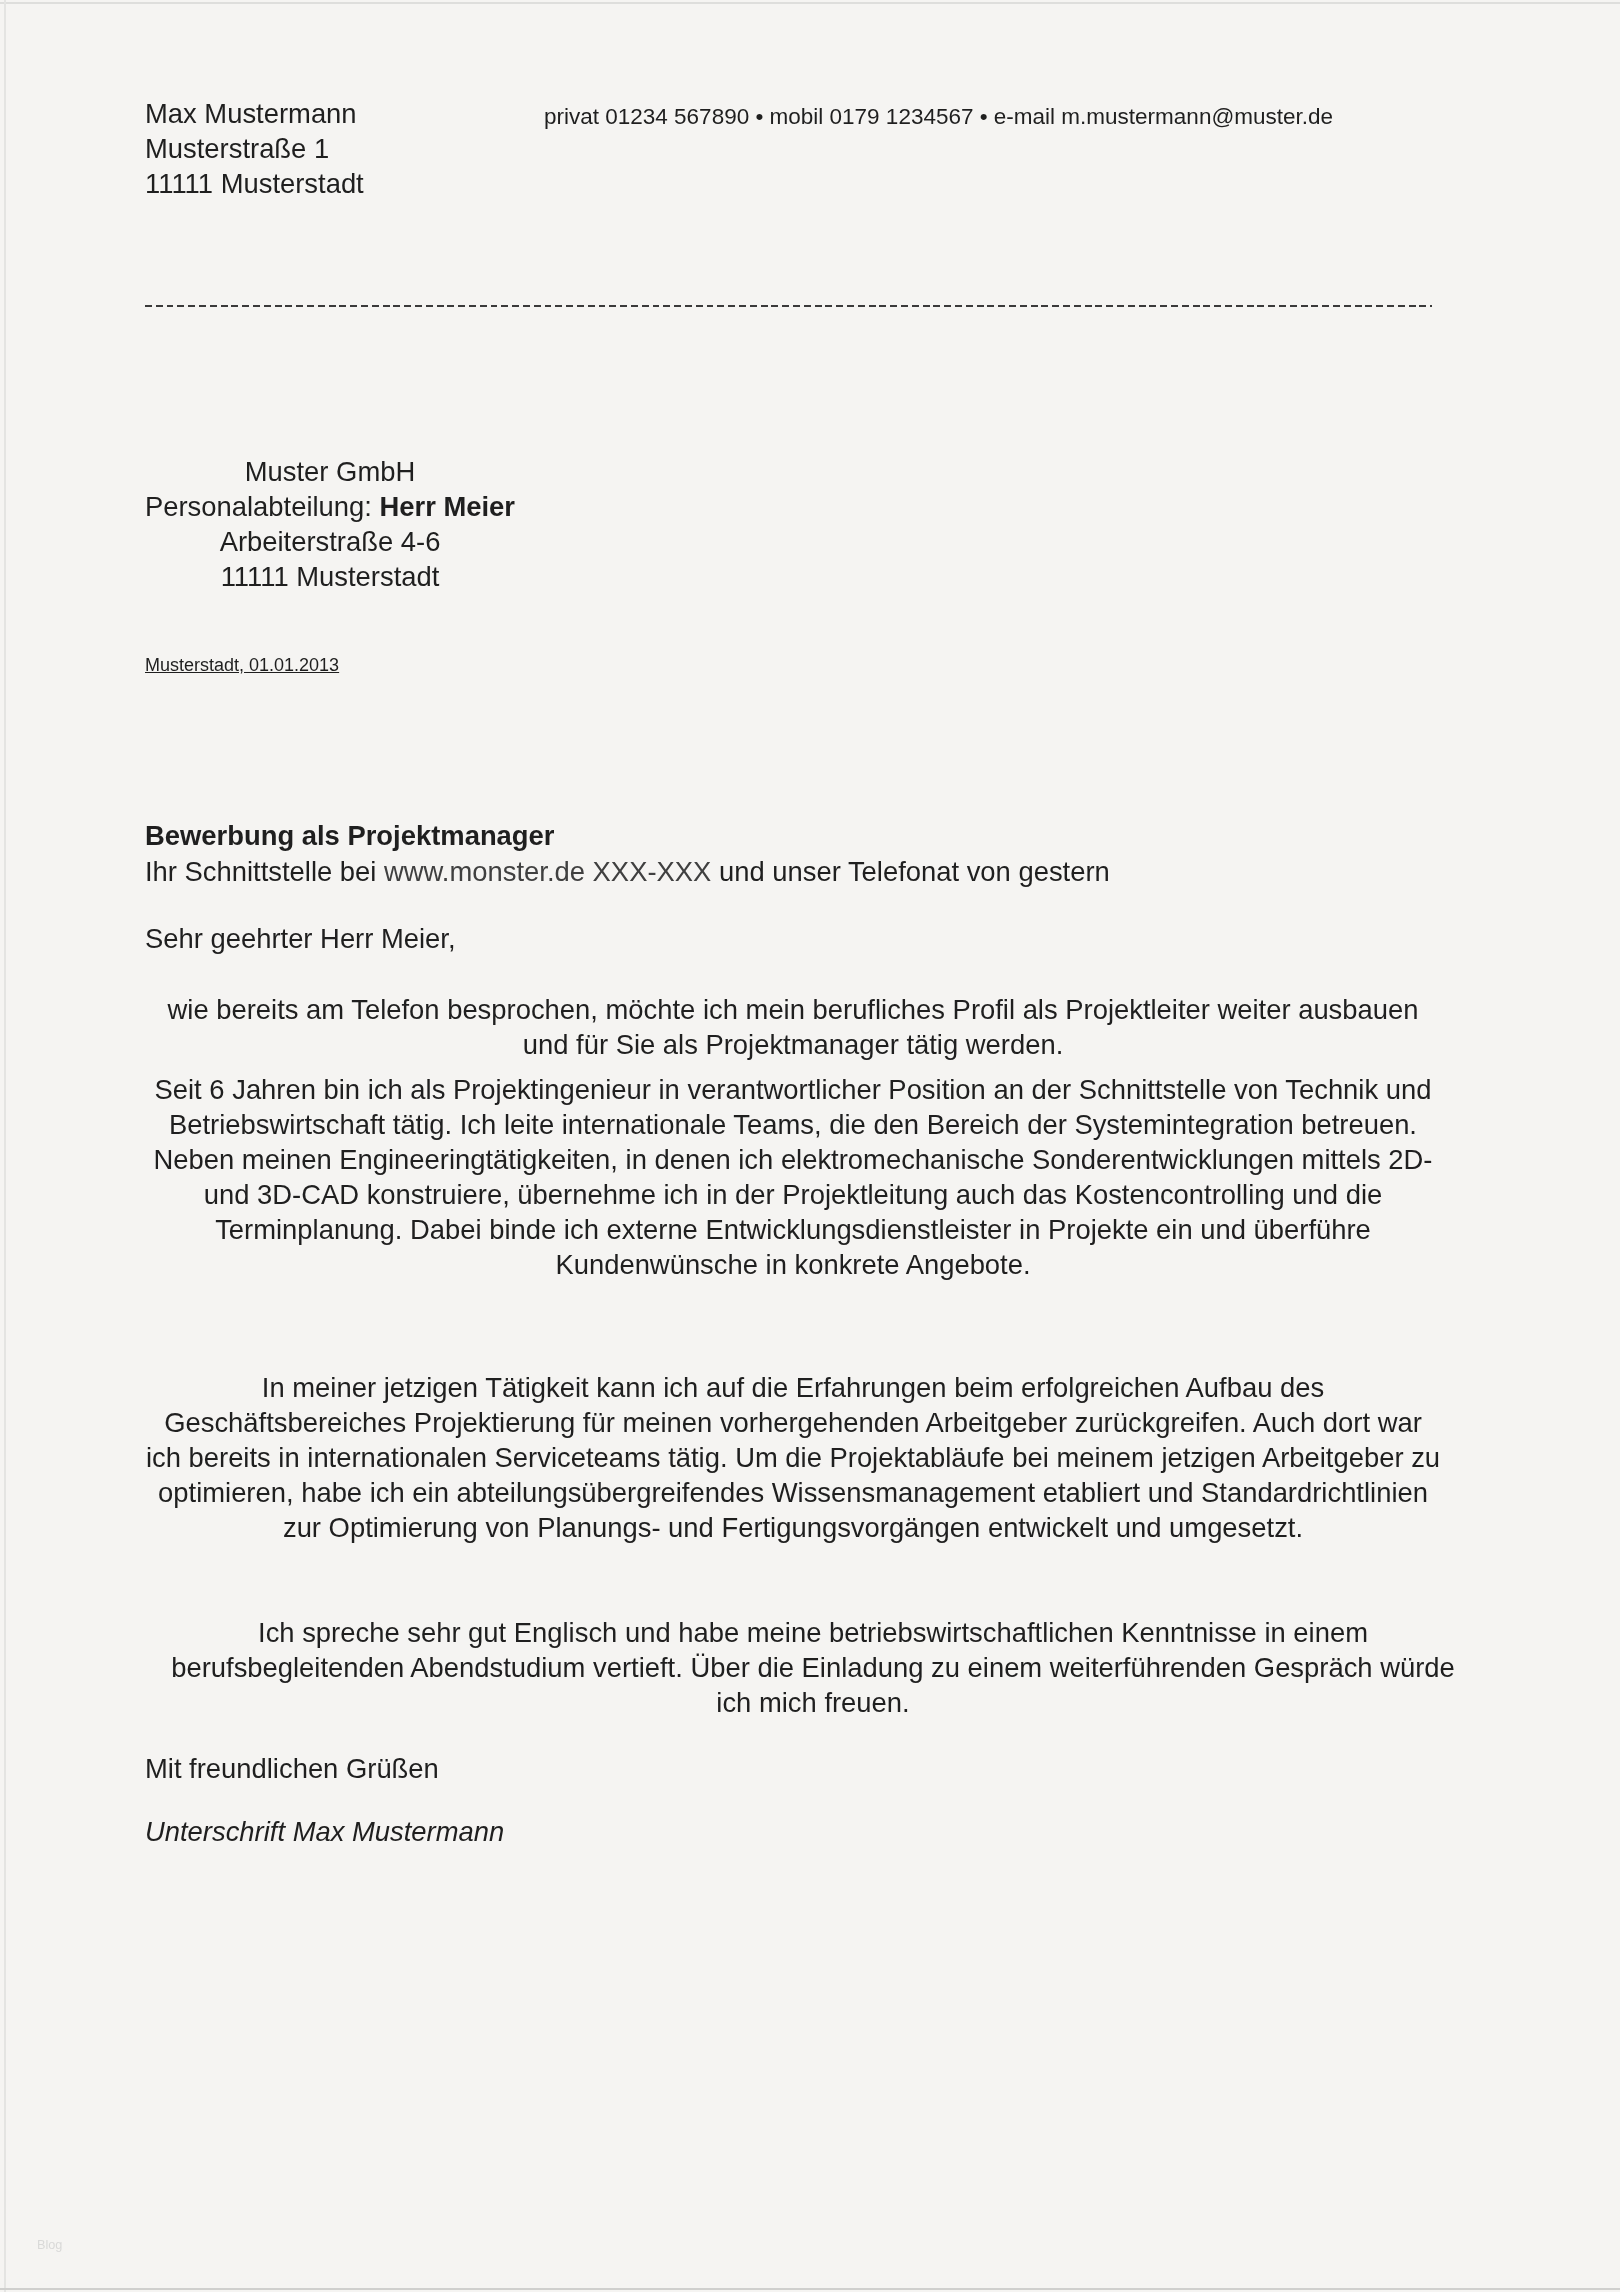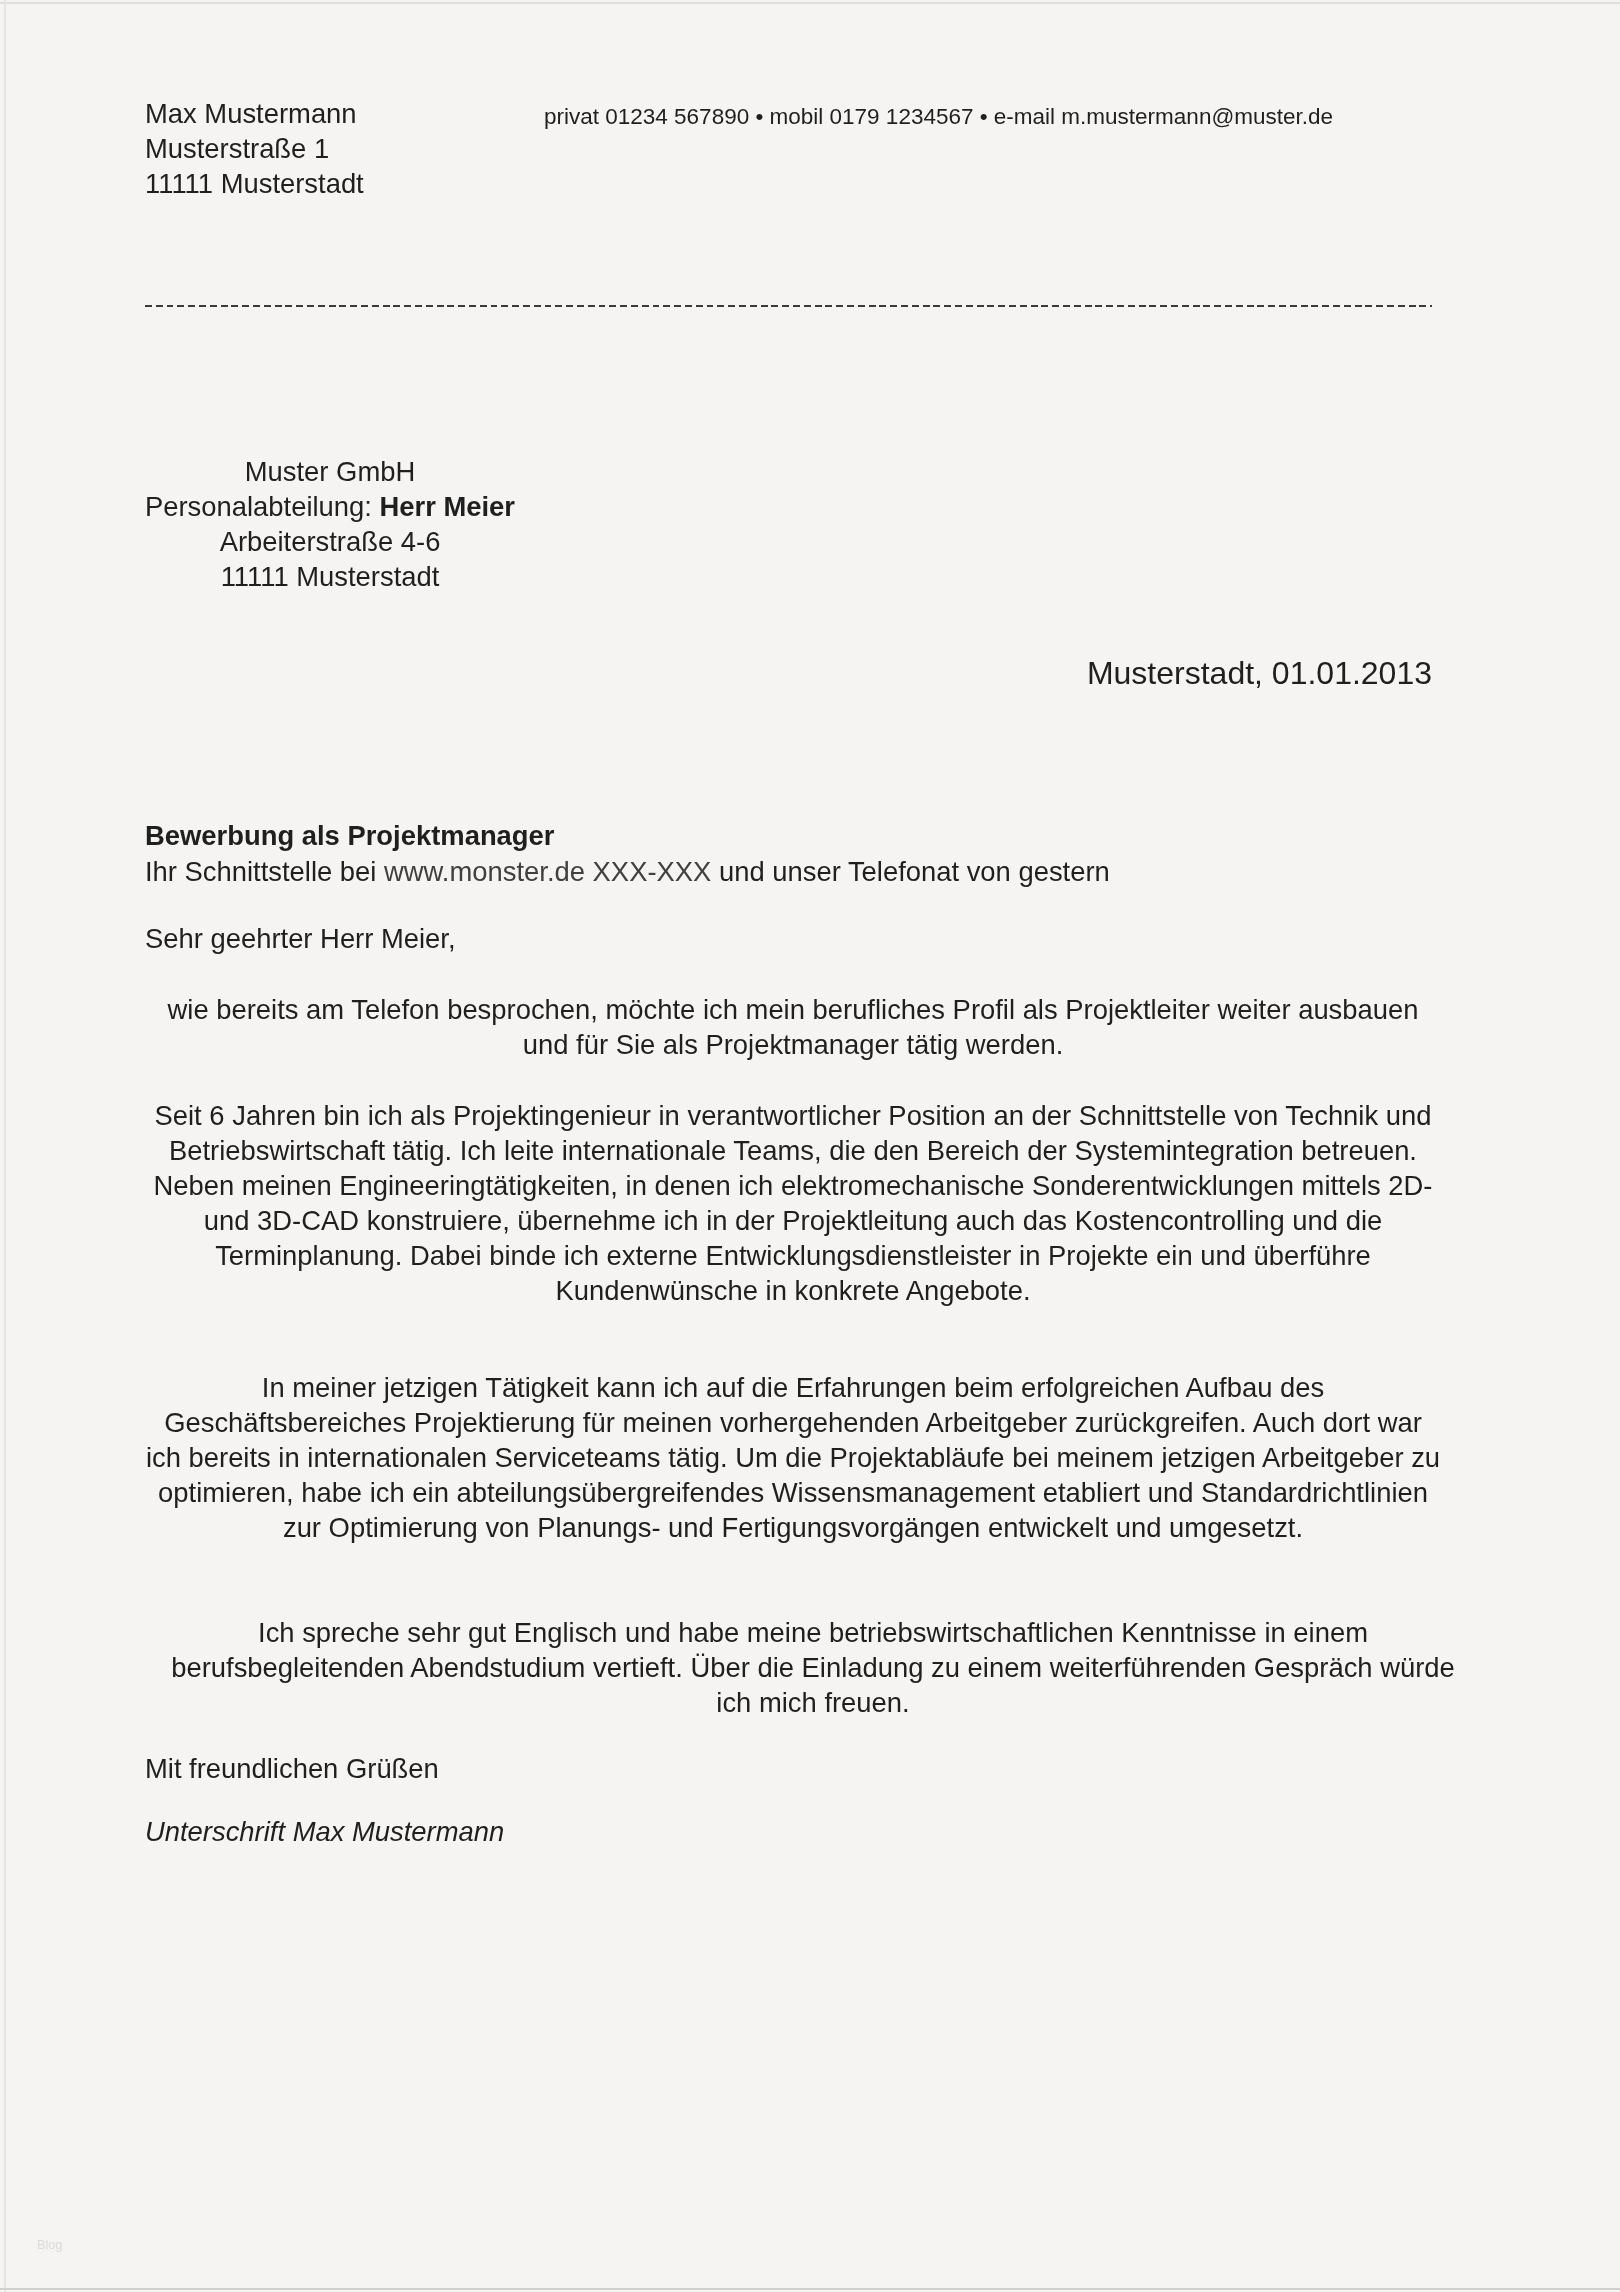--- a/index.html
+++ b/index.html
@@ -39,22 +39,23 @@
     position: absolute; left: 145px; top: 305px;
     width: 1287px; height: 2px;
     background: repeating-linear-gradient(90deg, #3a3a3a 0 6.9px, transparent 6.9px 10.8px);
   }
   .recipient-block {
     position: absolute; left: 145px; top: 454px;
     font-size: 27.4px; line-height: 35px; text-align: center;
   }
   .date-line {
     position: absolute; left: 145px; top: 655px;
-    width: 1287px; text-align: right;
-    font-size: 32px;
+    width: 1287px; text-align: left;
+    font-size: 18px;
+    text-decoration: underline;
   }
   .subject-block {
     position: absolute; left: 145px; top: 818px;
     width: 1304px;
     font-size: 27.4px; line-height: 36px;
   }
   .subject-title { font-weight: bold; }
   .link {
     color: #404040;
     text-decoration: none;
@@ -64,21 +65,21 @@
     position: absolute; left: 145px; top: 923px;
     font-size: 27.4px;
   }
   .para {
     position: absolute; left: 145px;
     width: 1296px;
     margin: 0;
     font-size: 27.4px; line-height: 35px; text-align: center;
   }
   .para-1 { top: 992px; }
-  .para-2 { top: 1098px; }
+  .para-2 { top: 1072px; }
   .para-3 { top: 1370px; }
   .para-4 { top: 1615px; margin-left: 20px; }
   .closing {
     position: absolute; left: 145px; top: 1753px;
     font-size: 27.4px;
   }
   .signature {
     position: absolute; left: 145px; top: 1816px;
     font-size: 27.4px; font-style: italic;
   }

